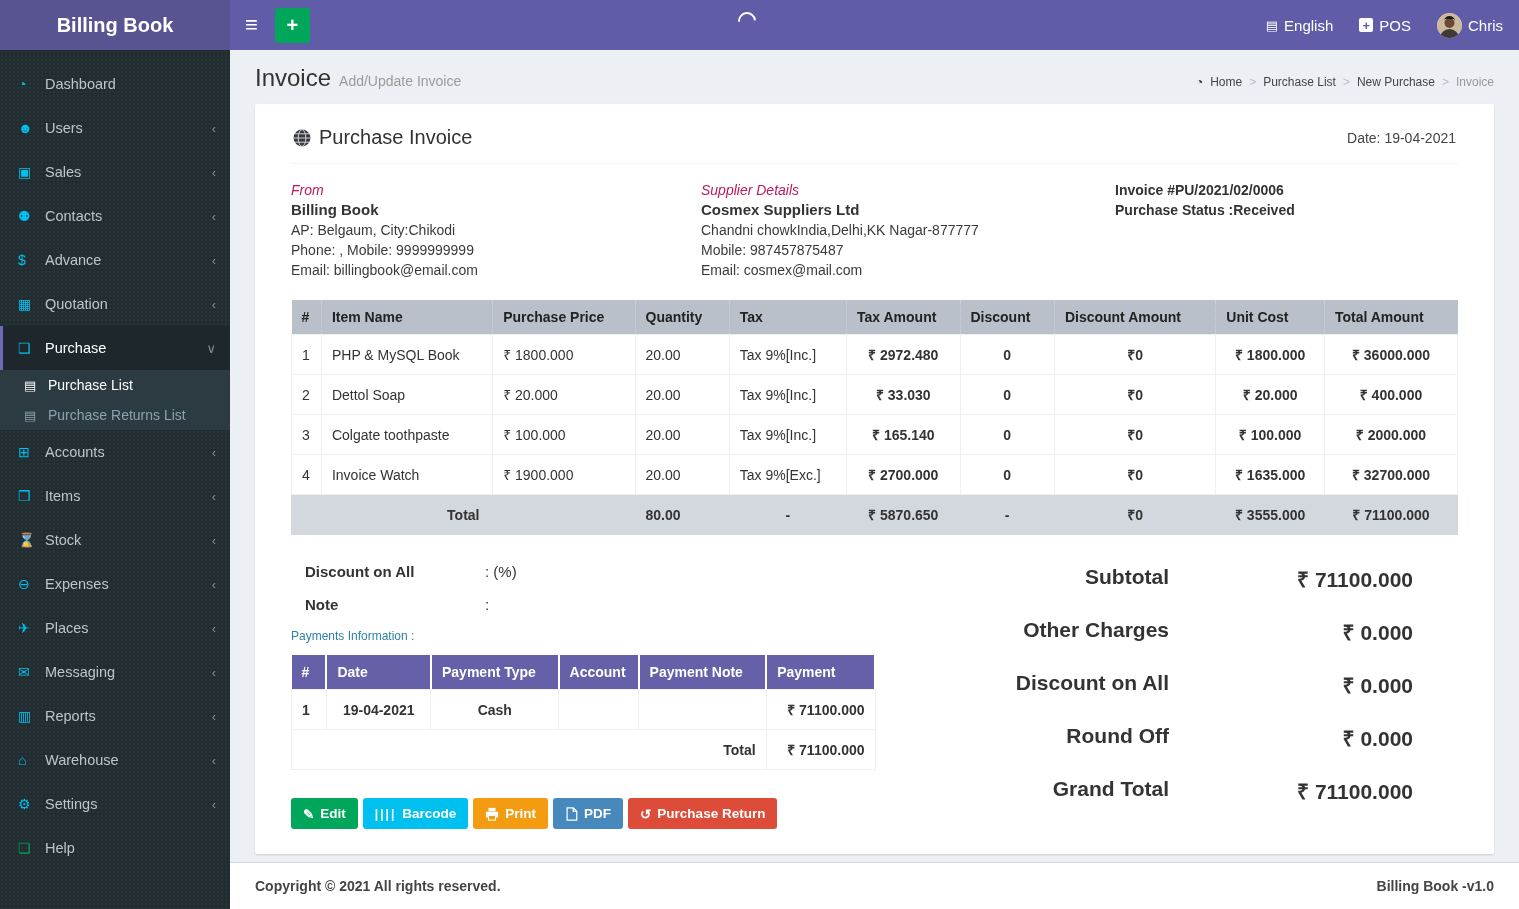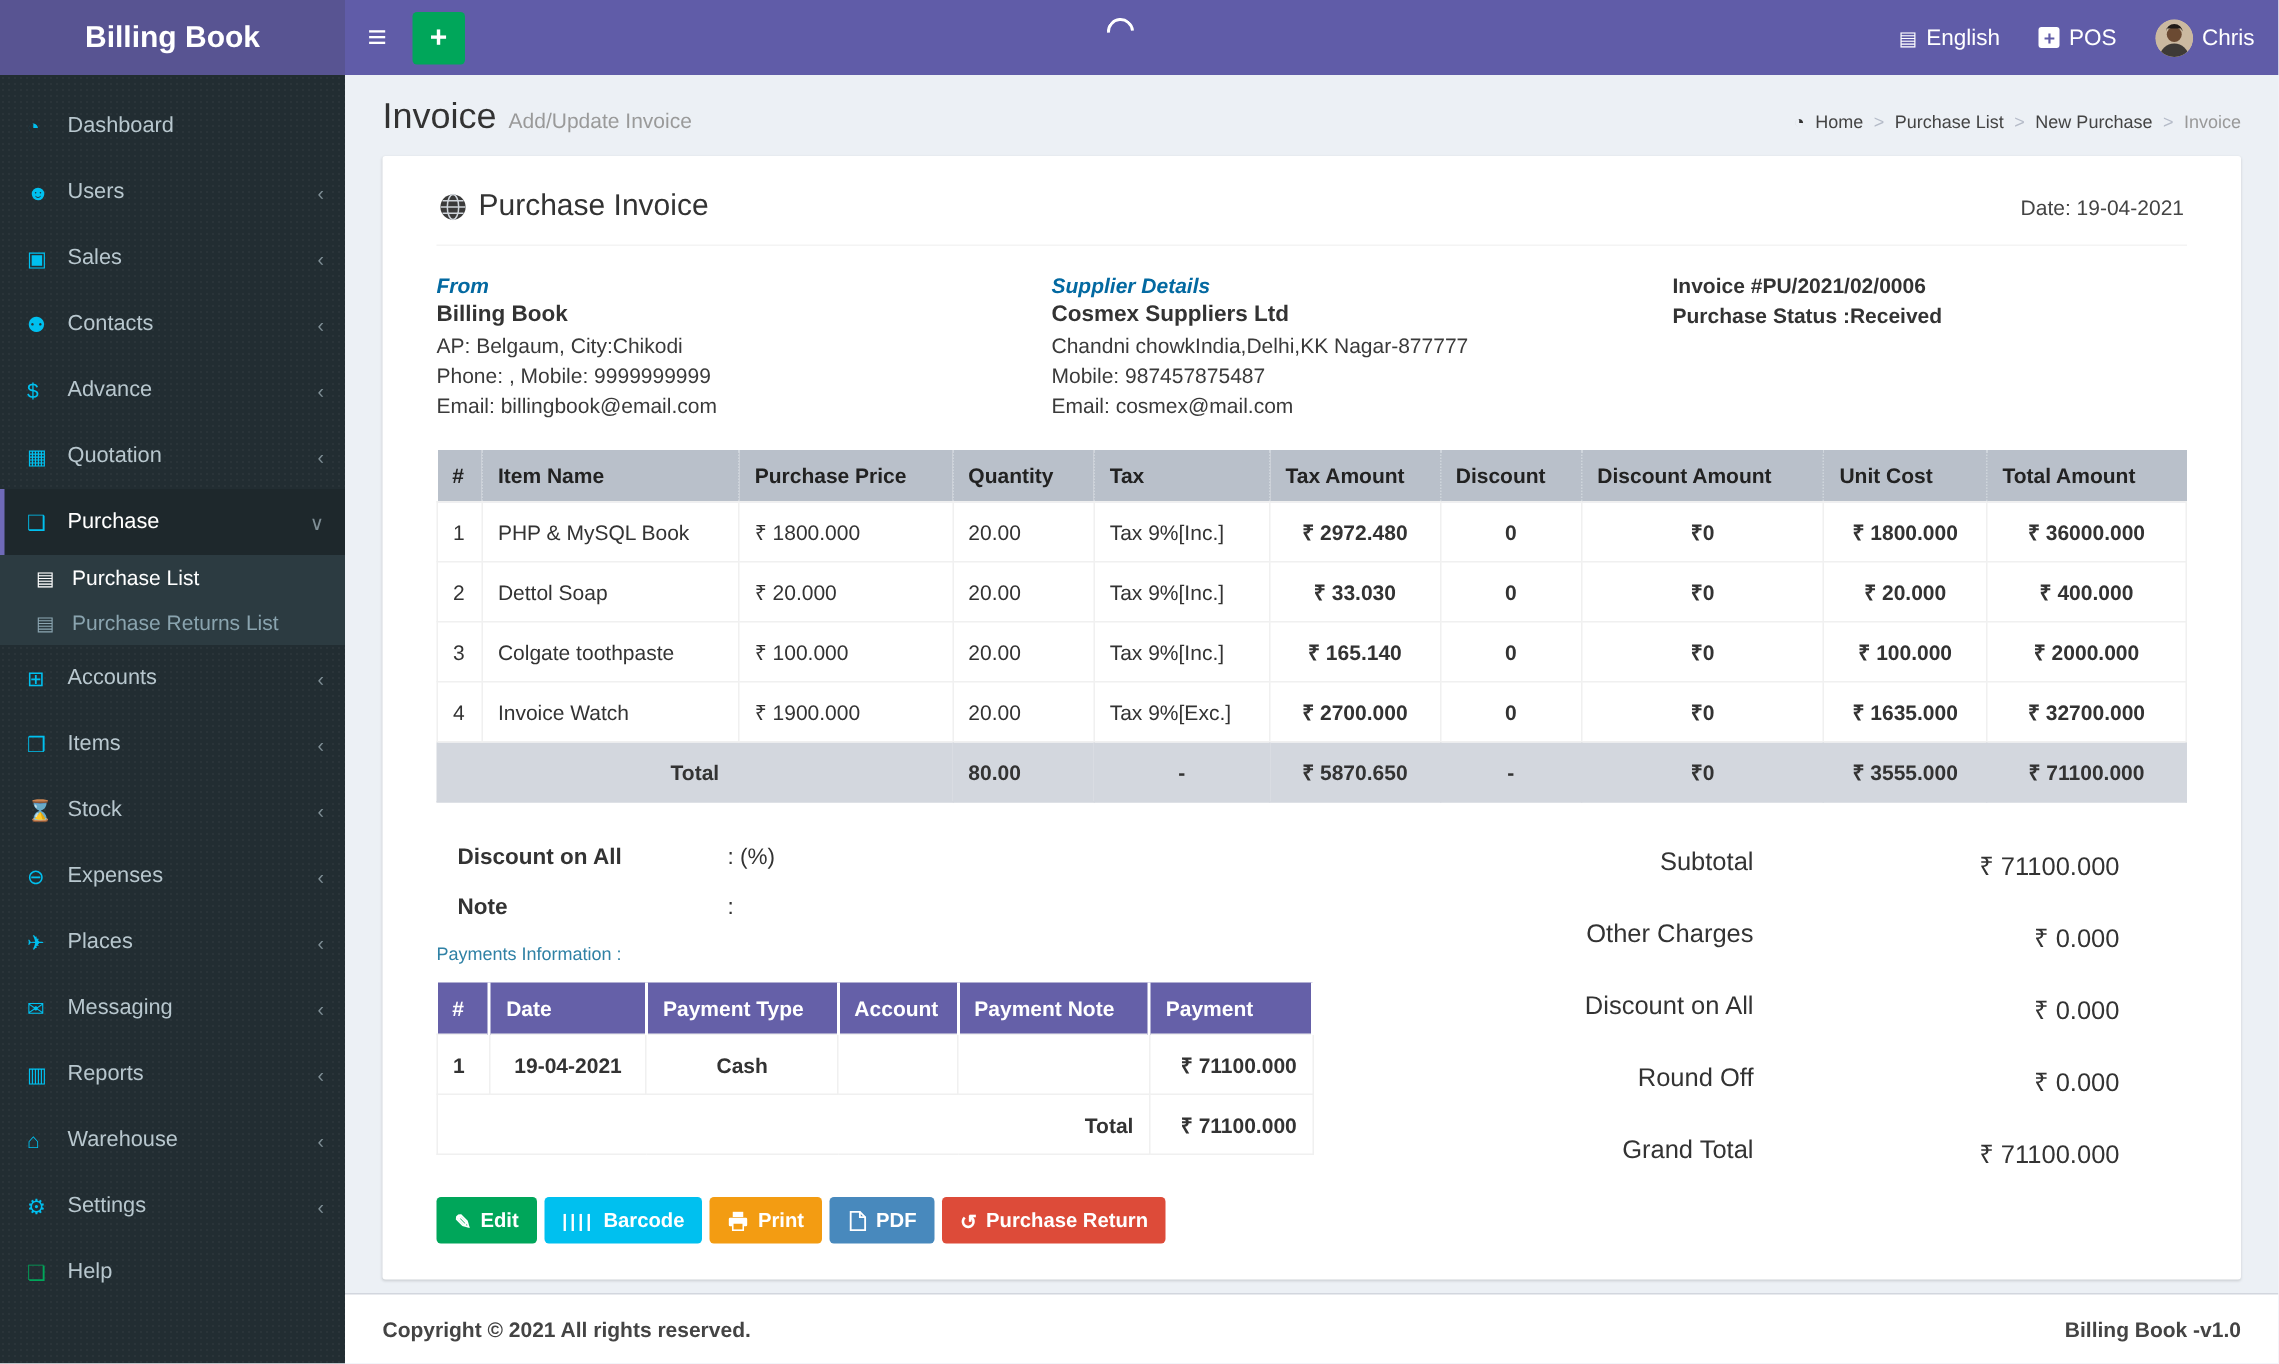--- a/index.html
+++ b/index.html
@@ -56,21 +56,21 @@
   .bc-home-ico { font-size:12px; color:#333; }
 
   .box { background:#fff; margin:0 25px; border-radius:2px; box-shadow:0 1px 2px rgba(0,0,0,0.15);
          padding:18px 36px 24px; min-height:726px; }
   .card-head { display:flex; align-items:center; border-bottom:1px solid #f4f4f4; padding:4px 2px 14px; }
   .card-title { font-size:20px; color:#333; margin-left:8px; }
   .card-date { margin-left:auto; font-size:14px; color:#444; }
 
   .info-row { display:flex; padding:16px 0 10px; font-size:14px; color:#333; line-height:20px; }
   .info-col1 { flex:0 0 410px; } .info-col2 { flex:0 0 414px; } .info-col3 { flex:1; }
-  .info-head { font-style:italic; color:#0369a1;font-weight:bold; }
+  .info-head { font-style:italic; color:#be185d; }
   .info-name { font-weight:bold; font-size:15px; }
   .info-line { color:#3a3a3a; }
   .meta-line { font-weight:bold; color:#333; }
 
   table.items { width:100%; border-collapse:collapse; font-size:14px; color:#333; margin-top:10px; }
   table.items th { background:#b9c0ca; text-align:left; padding:9px 10px; font-weight:bold;
                    color:#222; border-right:1px dotted #cfd5dc; }
   table.items th:last-child { border-right:none; }
   table.items td { padding:10px; border:1px solid #f0f0f0; background:#fff; }
   table.items .num { text-align:center;font-weight:bold; }
@@ -92,21 +92,21 @@
   .btn-row { display:flex; gap:5px; margin-top:28px; }
   .btn { border:none; border-radius:3px; color:#fff; font-family:"Liberation Sans",sans-serif;
          font-size:13.5px; font-weight:bold; padding:0 12px; height:31px; cursor:pointer;
          display:flex; align-items:center; gap:6px; }
   .btn-edit { background:#00a65a; } .btn-barcode { background:#00c0ef; }
   .btn-print { background:#f39c12; } .btn-pdf { background:#4889bd; }
   .btn-return { background:#dd4b39; }
   .bar-glyph { letter-spacing:2px; font-weight:bold; font-size:12px; }
 
   .right-col { margin-left:auto; width:520px; margin-right:45px; padding-top:6px; }
-  .sum-row { display:flex; margin-bottom:25px; font-size:17px; font-weight:normal; color:#333; }
+  .sum-row { display:flex; margin-bottom:25px; font-size:21px; font-weight:bold; color:#333; }
   .sum-label { flex:1; text-align:right; }
   .sum-value { width:244px; text-align:right; }
 
   .footer { margin-top:auto; background:#fff; border-top:1px solid #d2d6de; padding:15px 25px;
             font-size:14px; font-weight:bold; color:#444; display:flex; justify-content:space-between; }
 </style>
 </head>
 <body>
 
 <div class="app">

